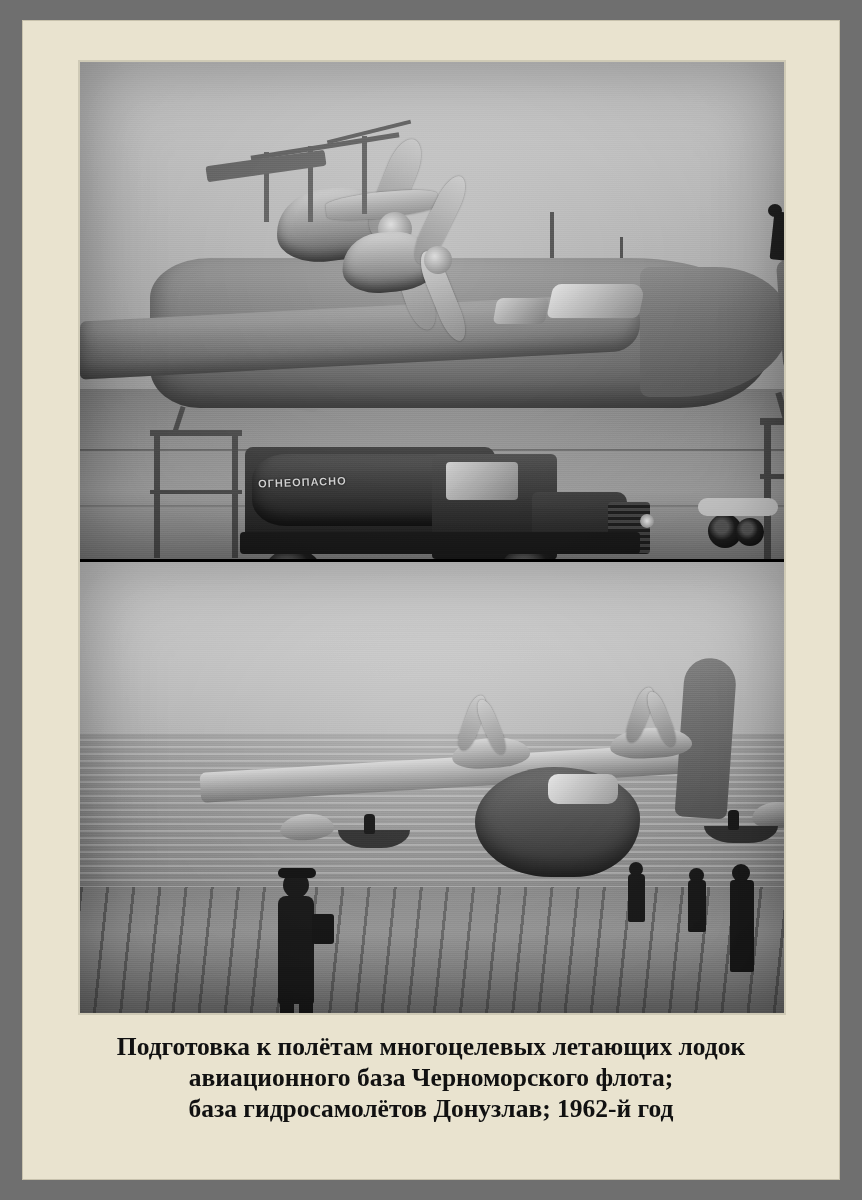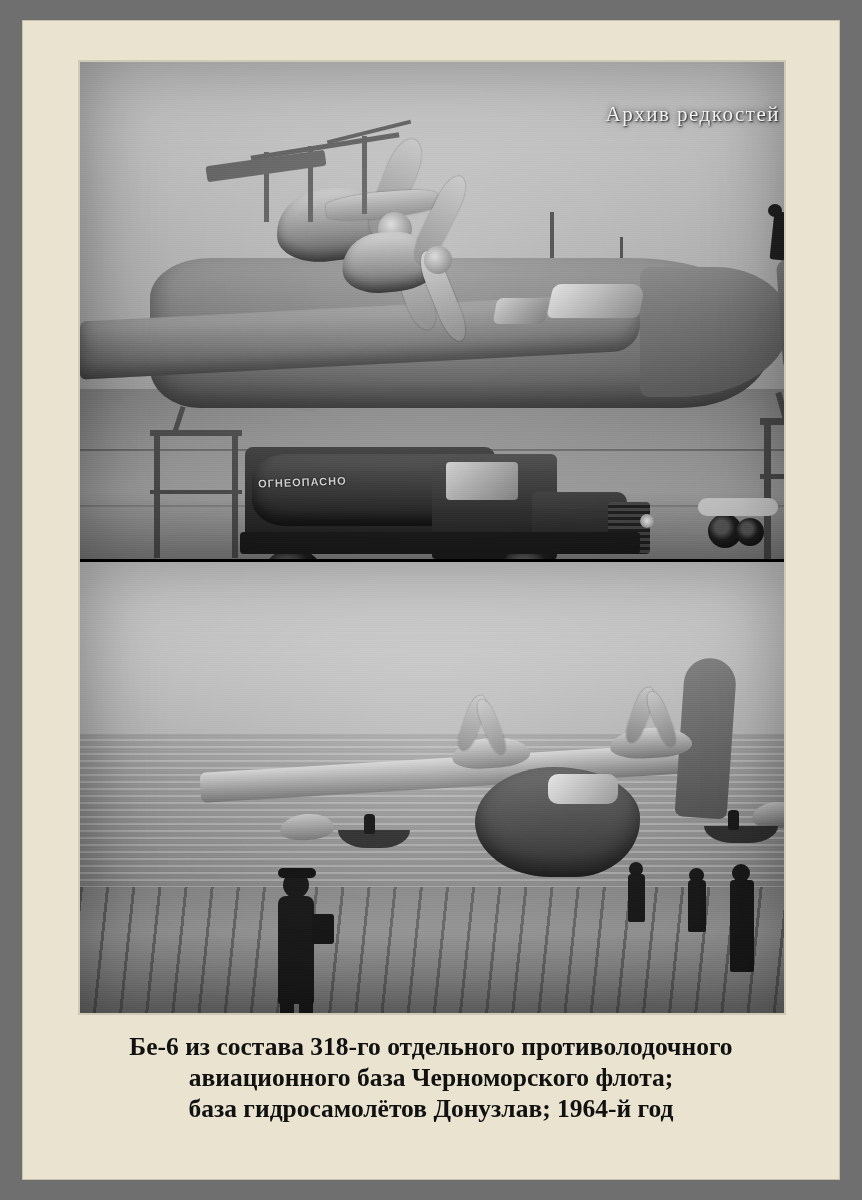--- a/index.html
+++ b/index.html
@@ -413,23 +413,22 @@
           <div style="position:absolute;left:198px;top:306px;width:38px;height:10px;background:#1c1c1c;border-radius:6px;"></div>
           <div style="position:absolute;left:232px;top:352px;width:22px;height:30px;background:#1f1f1f;border-radius:3px;"></div>
           <div class="b-person" style="left:200px;top:436px;width:14px;height:46px;"></div>
           <div class="b-person" style="left:219px;top:436px;width:14px;height:46px;"></div>
 
           <div class="grain"></div>
           <div class="vignette"></div>
         </div>
       </div>
 
-      <div class="watermark">Архив редкостей</div>
     </div>
 
     <div class="caption">
-      <div>Бе-6 из состава 318-го отдельного противолодочного</div>
+      <div>Подготовка к полётам многоцелевых летающих лодок</div>
       <div>авиационного база Черноморского флота;</div>
-      <div>база гидросамолётов Донузлав; 1964-й год</div>
+      <div>база гидросамолётов Донузлав; 1962-й год</div>
     </div>
 
   </div>
 </div>
 
 </body></html>

